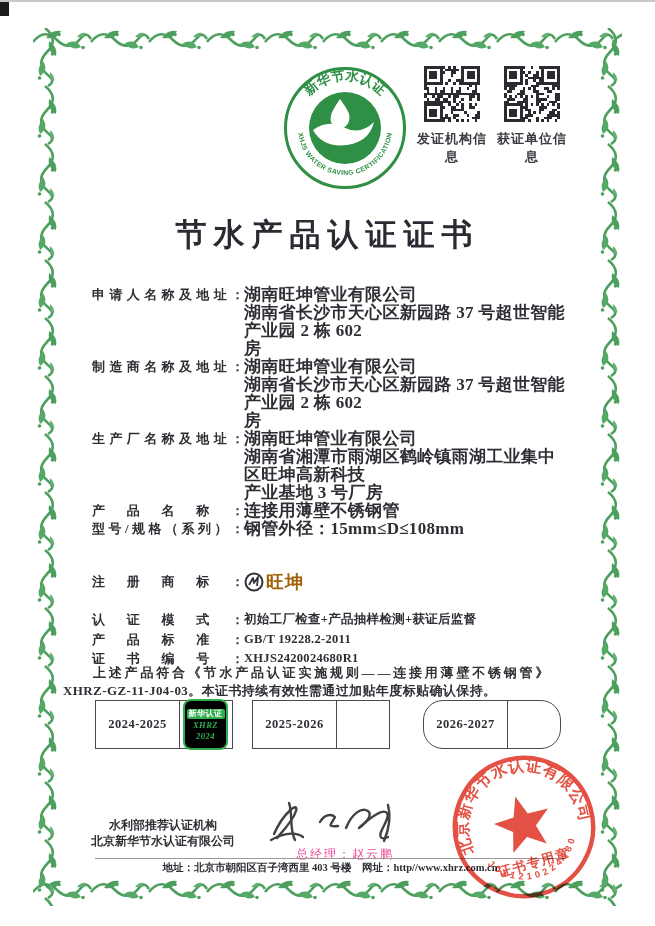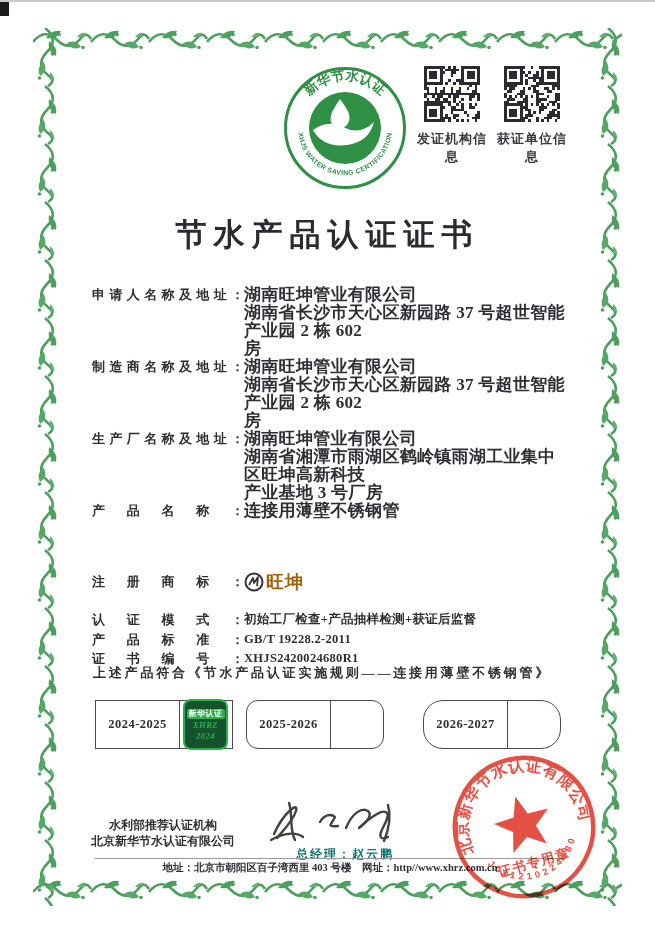--- a/index.html
+++ b/index.html
@@ -45,31 +45,31 @@
   .cert-fields { position:absolute; left:92px; top:610px; width:476px; }
   .cert-fields .flabel { line-height:19.5px; }
   .cert-fields .fvalue { line-height:19.5px; font-size:12.5px; }
 
   .statement { position:absolute; left:63px; top:664px; width:534px; font-size:13px; font-weight:700; line-height:17.5px; color:#2f2e35; }
   .statement .s1 { display:block; padding-left:30px; letter-spacing:2.8px; }
   .statement .s2 { display:block; letter-spacing:0.4px; }
 
   
   .ytable { position:absolute; top:700px; height:49px; border:1.3px solid #4a4a50; display:flex; background:#fff; }
-  #yt-1 { left:95px; } #yt-2 { left:246px;border-radius:12px; } #yt-3 { left:423px;border-radius:20px; }
+  #yt-1 { left:95px; } #yt-2 { left:252px; } #yt-3 { left:423px;border-radius:20px; }
   .ycell-l { width:84px; border-right:1.3px solid #4a4a50; display:flex; align-items:center; justify-content:center; font-size:12.5px; font-weight:600; letter-spacing:0.5px; }
   .ycell-r { width:52px; position:relative; }
-  .sticker { position:absolute; left:3px; top:-2px; width:45px; height:51px; border:2px solid #2fae4e; border-radius:8px; background:#14532d; display:flex; flex-direction:column; align-items:center; justify-content:center; gap:1px; }
+  .sticker { position:absolute; left:3px; top:-2px; width:45px; height:51px; border:2px solid #2fae4e; border-radius:8px; background:#000000; display:flex; flex-direction:column; align-items:center; justify-content:center; gap:1px; }
   .sticker .st1 { background:#2fae4e; color:#fff; font-size:8px; font-weight:700; line-height:10px; padding:0 2px; border-radius:2px; letter-spacing:0.5px; }
   .sticker .st2, .sticker .st3 { color:#2fae4e; font-size:8.5px; font-weight:700; font-style:italic; line-height:10px; letter-spacing:0.5px; }
 
   
   .org-block { position:absolute; left:77px; top:818px; width:172px; text-align:center; font-size:12px; font-weight:700; line-height:15.5px; color:#2f2e35; }
   .signature { position:absolute; left:268px; top:792px; width:146px; height:58px; }
-  .signer-title { position:absolute; left:296px; top:846px; font-size:12px; font-weight:700; letter-spacing:2px; color:#0f766e; }
+  .signer-title { position:absolute; left:296px; top:846px; font-size:12px; font-weight:400; letter-spacing:2px; color:#ec4899; }
   .dates { position:absolute; left:430px; top:816px; font-size:11.5px; font-weight:700; line-height:17px; color:#2f2e35; letter-spacing:0.3px; }
   .footer-rule { position:absolute; left:95px; top:858px; width:470px; height:1px; background:#9a9a9a; }
   .footer-line { position:absolute; left:60px; top:861px; width:540px; text-align:center; font-size:10.5px; font-weight:600; color:#2f2e35; }
   .stamp { position:absolute; left:445px; top:748px; width:158px; height:158px; opacity:0.88; mix-blend-mode:multiply; }
 </style>
 </head>
 <body>
 
 <svg width="0" height="0" style="position:absolute" aria-hidden="true">
   <defs>
@@ -1055,20 +1055,24 @@
     <div class="frow">
       <div class="flabel">生产厂名称及地址：</div>
       <div class="fvalue">湖南旺坤管业有限公司
 湖南省湘潭市雨湖区鹤岭镇雨湖工业集中区旺坤高新科技
 产业基地 3 号厂房</div>
     </div>
     <div class="frow">
       <div class="flabel">产品名称：</div>
       <div class="fvalue">连接用薄壁不锈钢管</div>
     </div>
+    <div class="frow">
+      <div class="flabel">型号/规格（系列）：</div>
+      <div class="fvalue">钢管外径：15mm≤D≤108mm</div>
+    </div>
   </div>
 
   <div class="tm-row">
     <div class="flabel">注册商标：</div>
     <div class="tm-value">
       <svg width="20" height="20" viewBox="0 0 20 20">
         <circle cx="10" cy="10" r="8.5" fill="none" stroke="#34333b" stroke-width="2"></circle>
         <path d="M5,13 L9,6 L10,11 L14,5 L13,14" fill="none" stroke="#34333b" stroke-width="1.8" stroke-linejoin="round"></path>
       </svg>
       <span class="tm-name">旺坤</span>
@@ -1085,20 +1089,21 @@
       <div class="fvalue">GB/T 19228.2-2011</div>
     </div>
     <div class="frow">
       <div class="flabel">证书编号：</div>
       <div class="fvalue">XHJS2420024680R1</div>
     </div>
   </div>
 
   <div class="statement">
     <span class="s1">上述产品符合《节水产品认证实施规则——连接用薄壁不锈钢管》</span>
+    <span class="s2">XHRZ-GZ-11-J04-03。本证书持续有效性需通过加贴年度标贴确认保持。</span>
   </div>
 
   <div id="yt-1" class="ytable">
     <div class="ycell-l">2024-2025</div>
     <div class="ycell-r">
       <div class="sticker">
         <span class="st1">新华认证</span>
         <span class="st2">XHRZ</span>
         <span class="st3">2024</span>
       </div>

